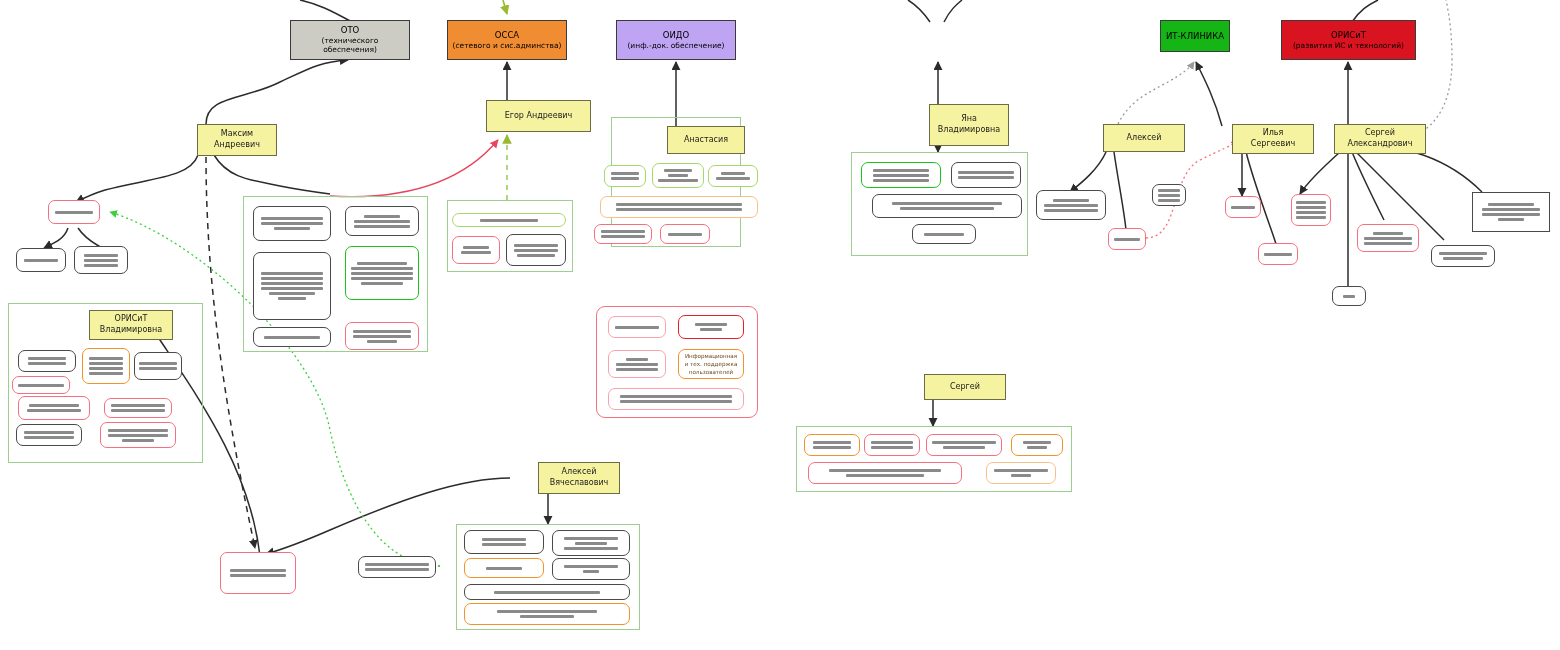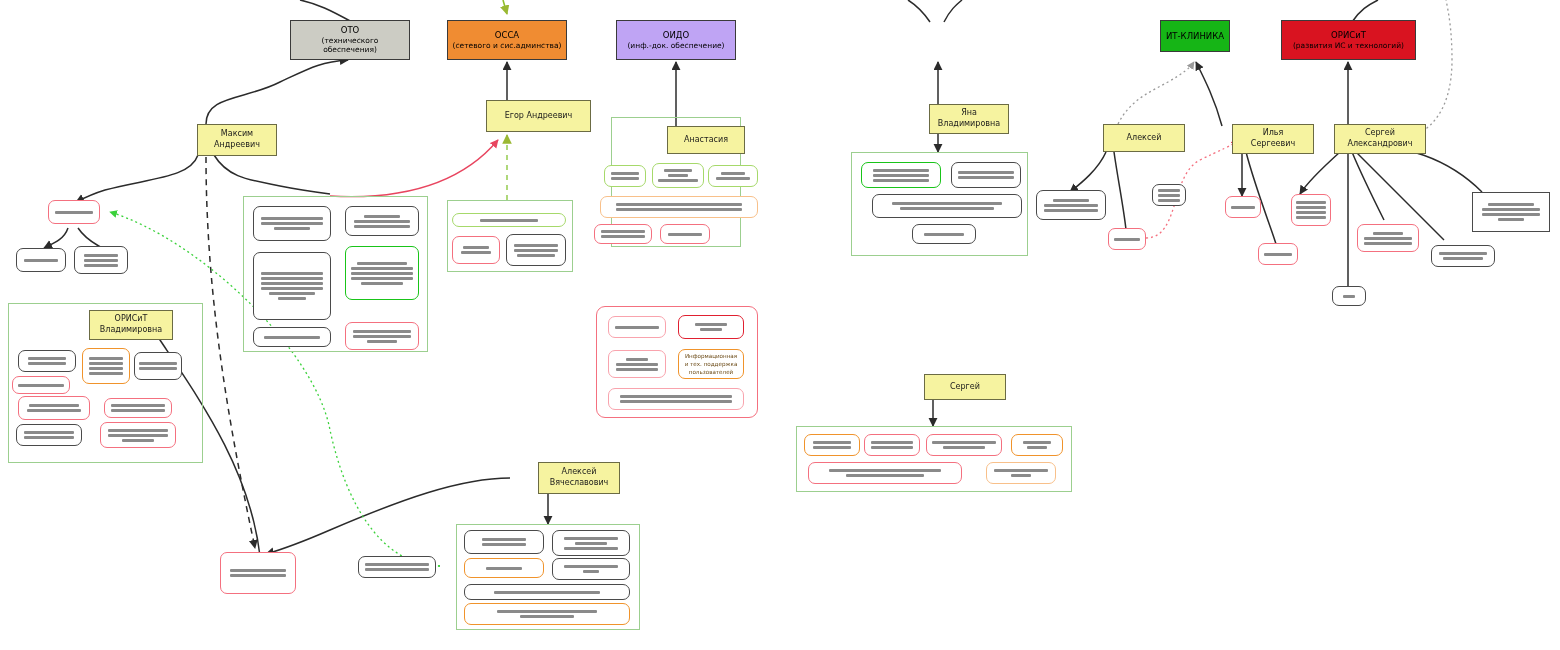--- a/index.html
+++ b/index.html
@@ -175,21 +175,21 @@
   <div class="person" style="left:166px;top:124px;width:80px;height:32px;">
     <span class="p-l">Максим</span>
     <span class="p-l">Андреевич</span>
   </div>
   <div class="person" style="left:455px;top:100px;width:105px;height:32px;">
     <span class="p-l">Егор Андреевич</span>
   </div>
   <div class="person" style="left:636px;top:126px;width:78px;height:28px;">
     <span class="p-l">Анастасия</span>
   </div>
-  <div class="person" style="left:898px;top:104px;width:80px;height:30px;">
+  <div class="person" style="left:898px;top:104px;width:80px;height:42px;">
     <span class="p-l">Яна</span>
     <span class="p-l">Владимировна</span>
   </div>
   <div class="person" style="left:1072px;top:124px;width:82px;height:28px;">
     <span class="p-l">Алексей</span>
   </div>
   <div class="person" style="left:1201px;top:124px;width:82px;height:30px;">
     <span class="p-l">Илья</span>
     <span class="p-l">Сергеевич</span>
   </div>

